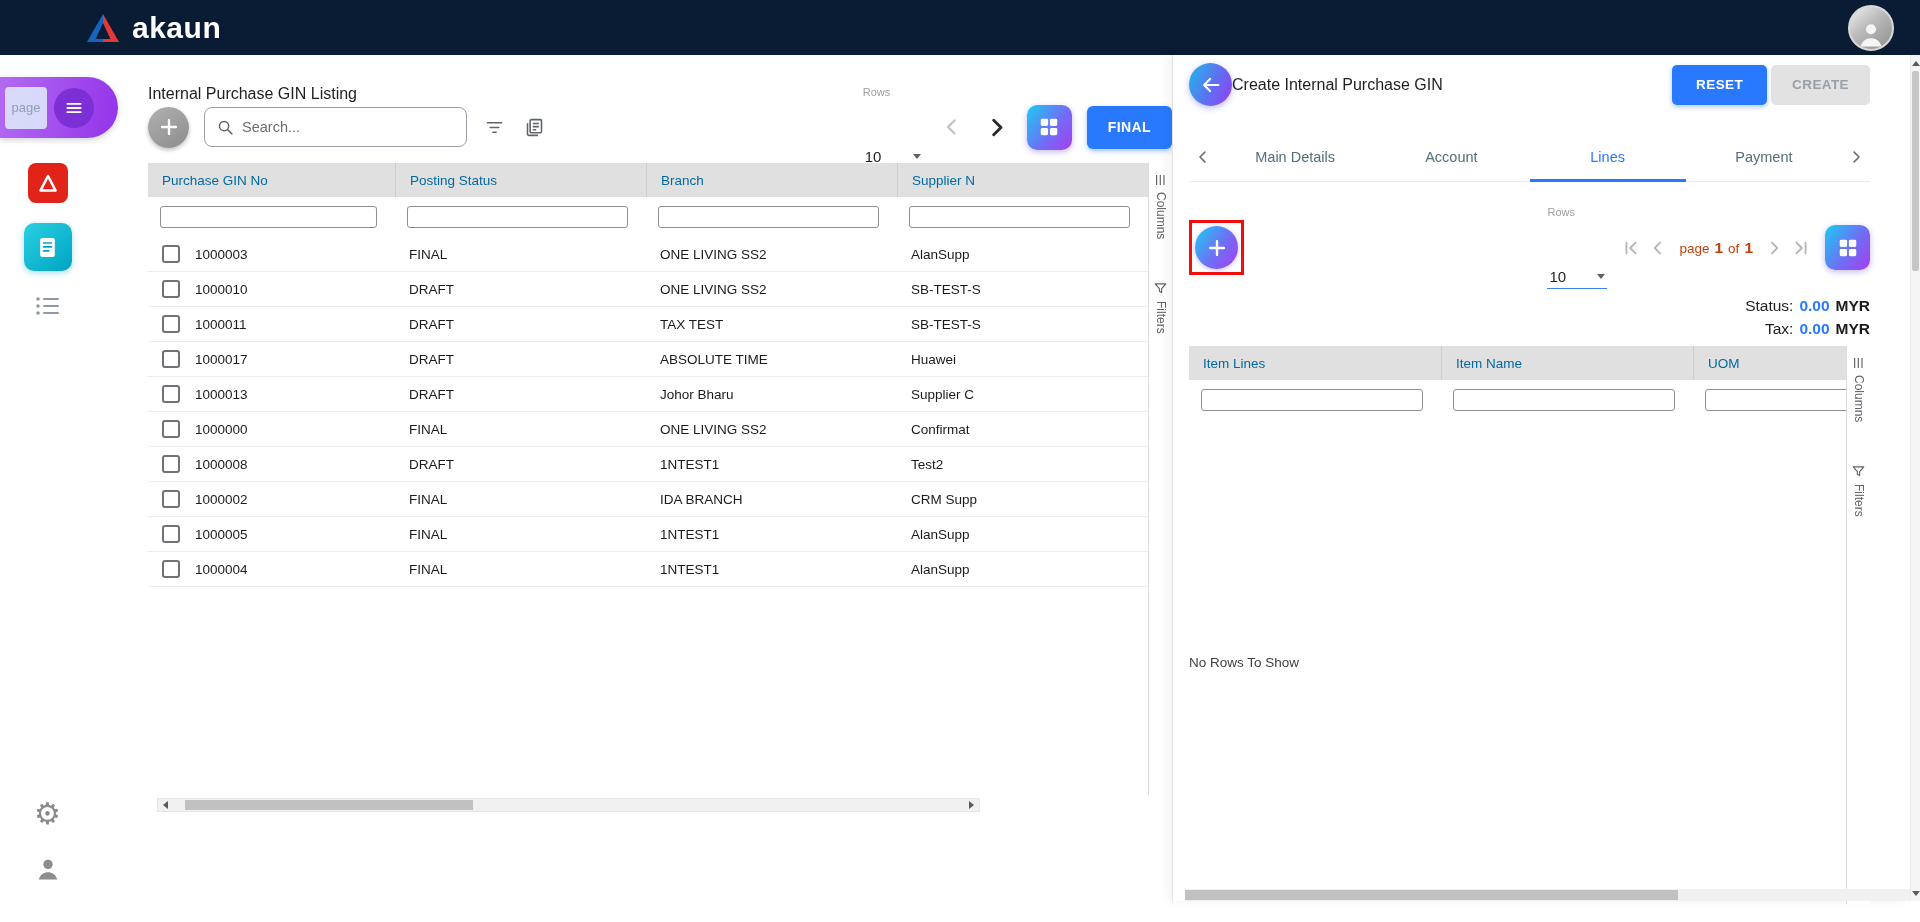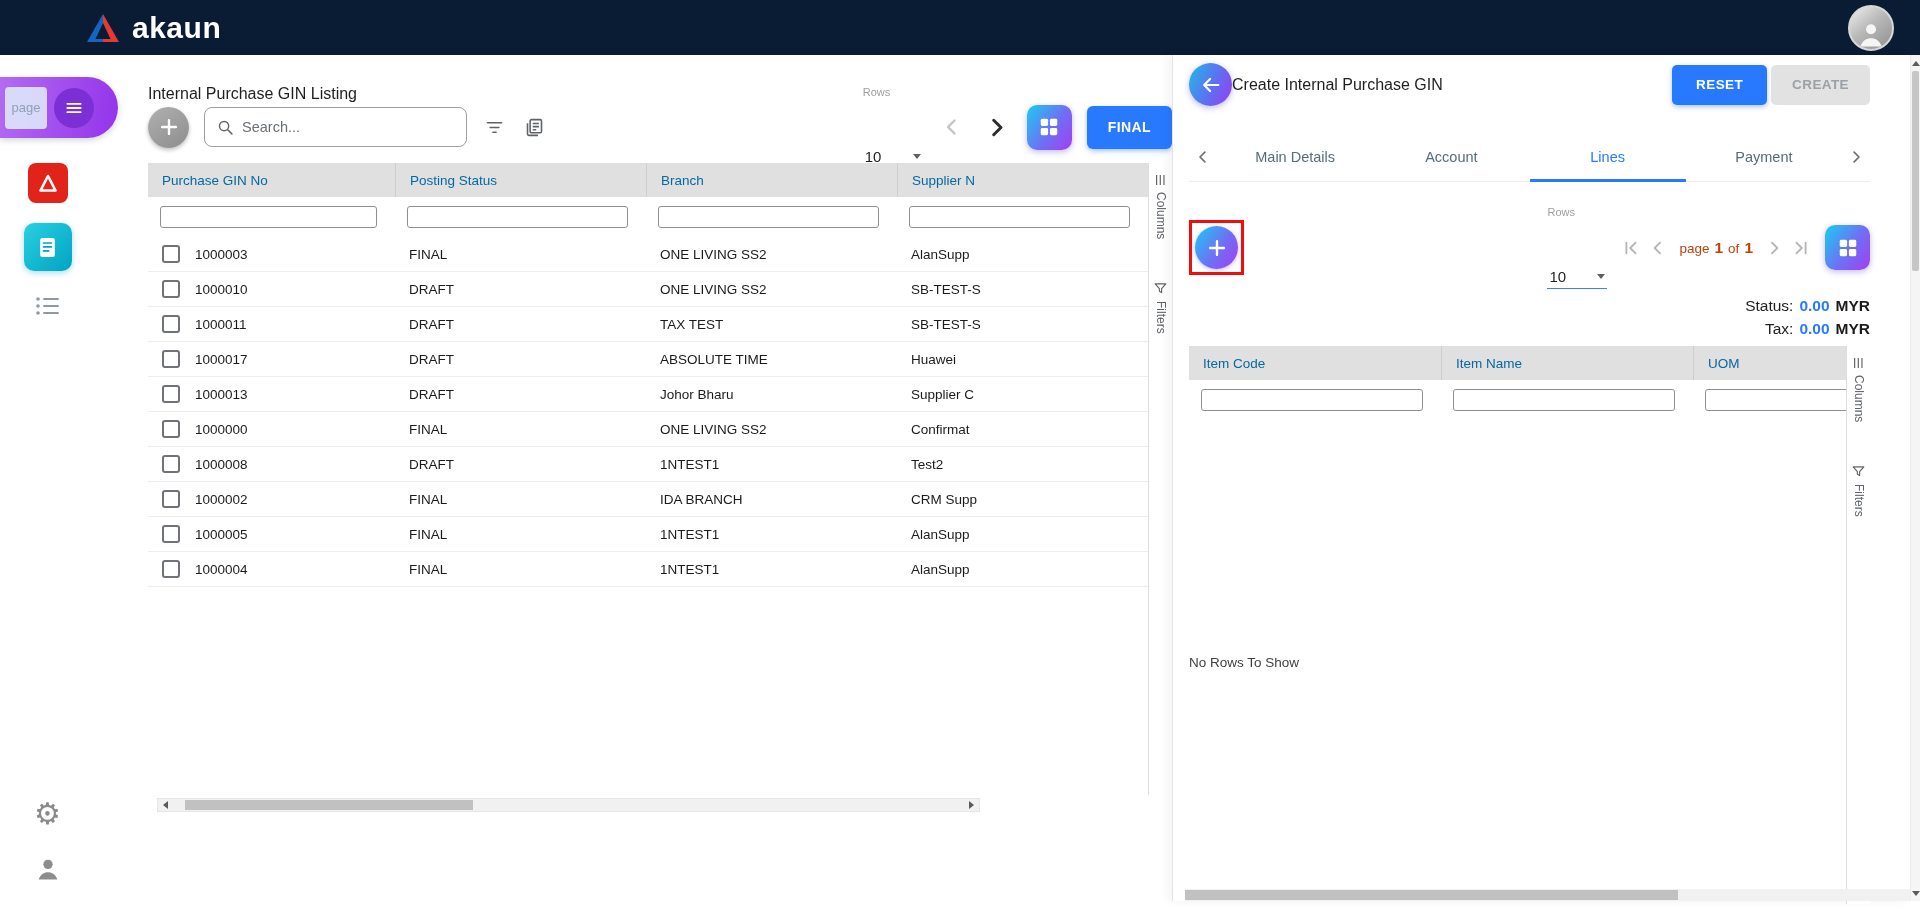--- a/index.html
+++ b/index.html
@@ -469,21 +469,21 @@
           <span class="tlabel">Tax:</span>
           <span class="tval">0.00</span>
           <span class="tcur">MYR</span>
         </div>
       </div>
 
       <div class="lines-grid-wrap">
         <div class="lines-grid">
           <div class="linner">
             <div class="thead">
-              <div class="th lcol">Item Code</div>
+              <div class="th lcol">Item Lines</div>
               <div class="th lcol">Item Name</div>
               <div class="th lcol">UOM</div>
 
             </div>
             <div class="filter-row">
               <div class="fcell lcol"><input style=""></div>
               <div class="fcell lcol"><input style=""></div>
               <div class="fcell lcol"><input style=""></div>
 
             </div>

